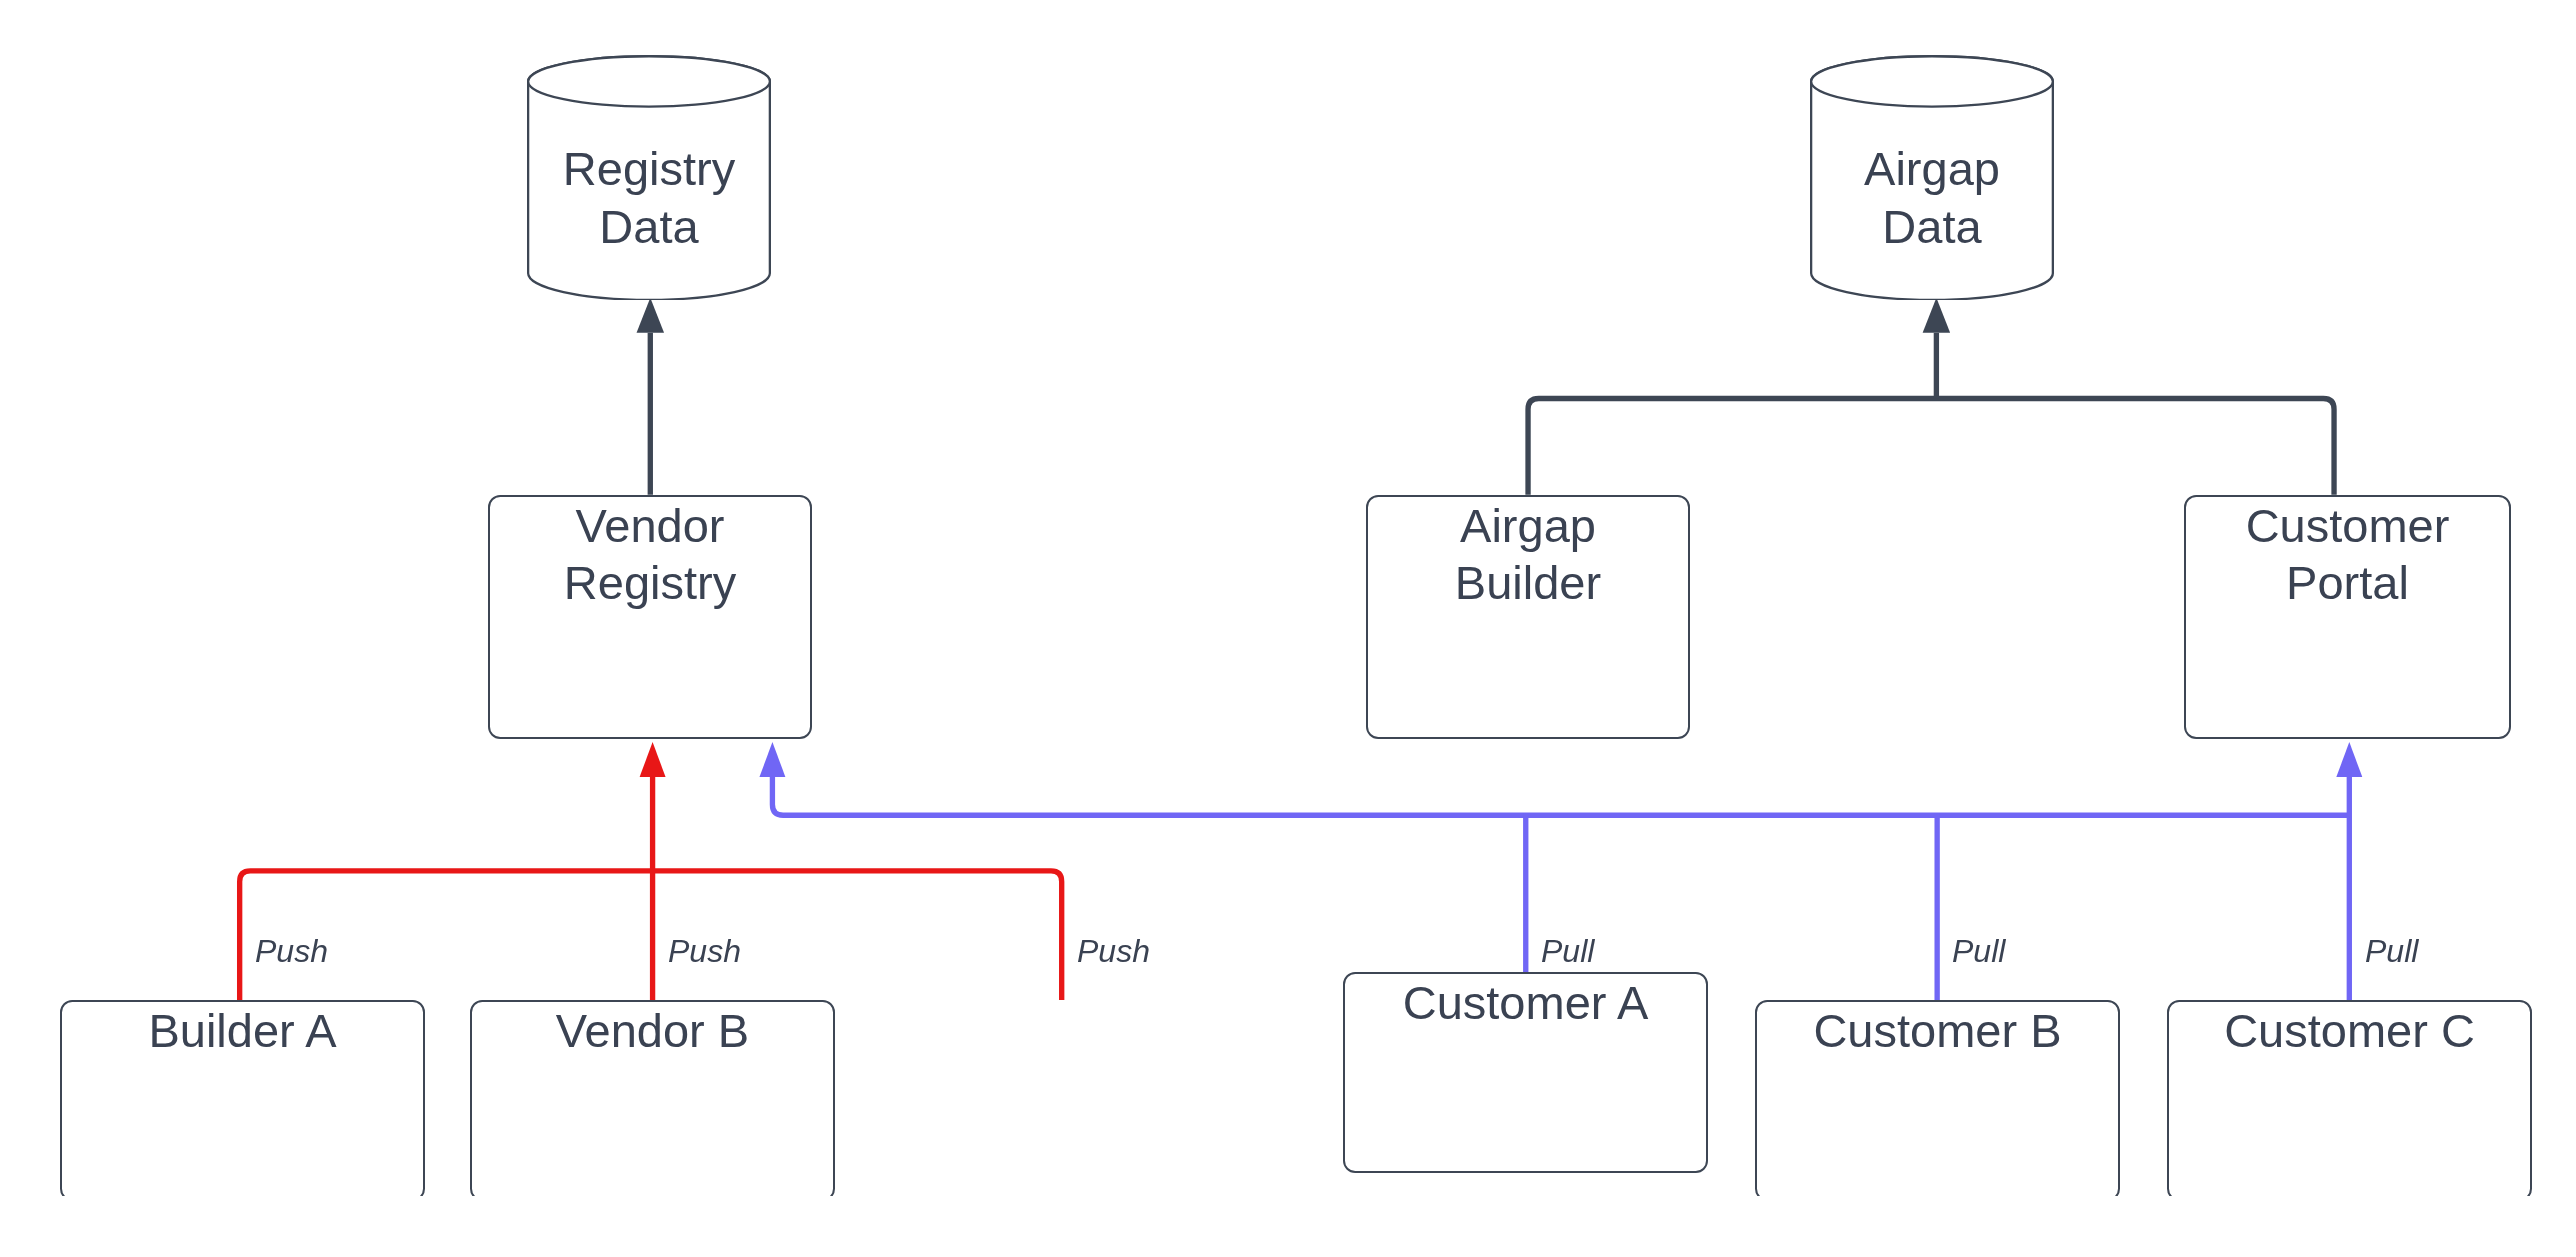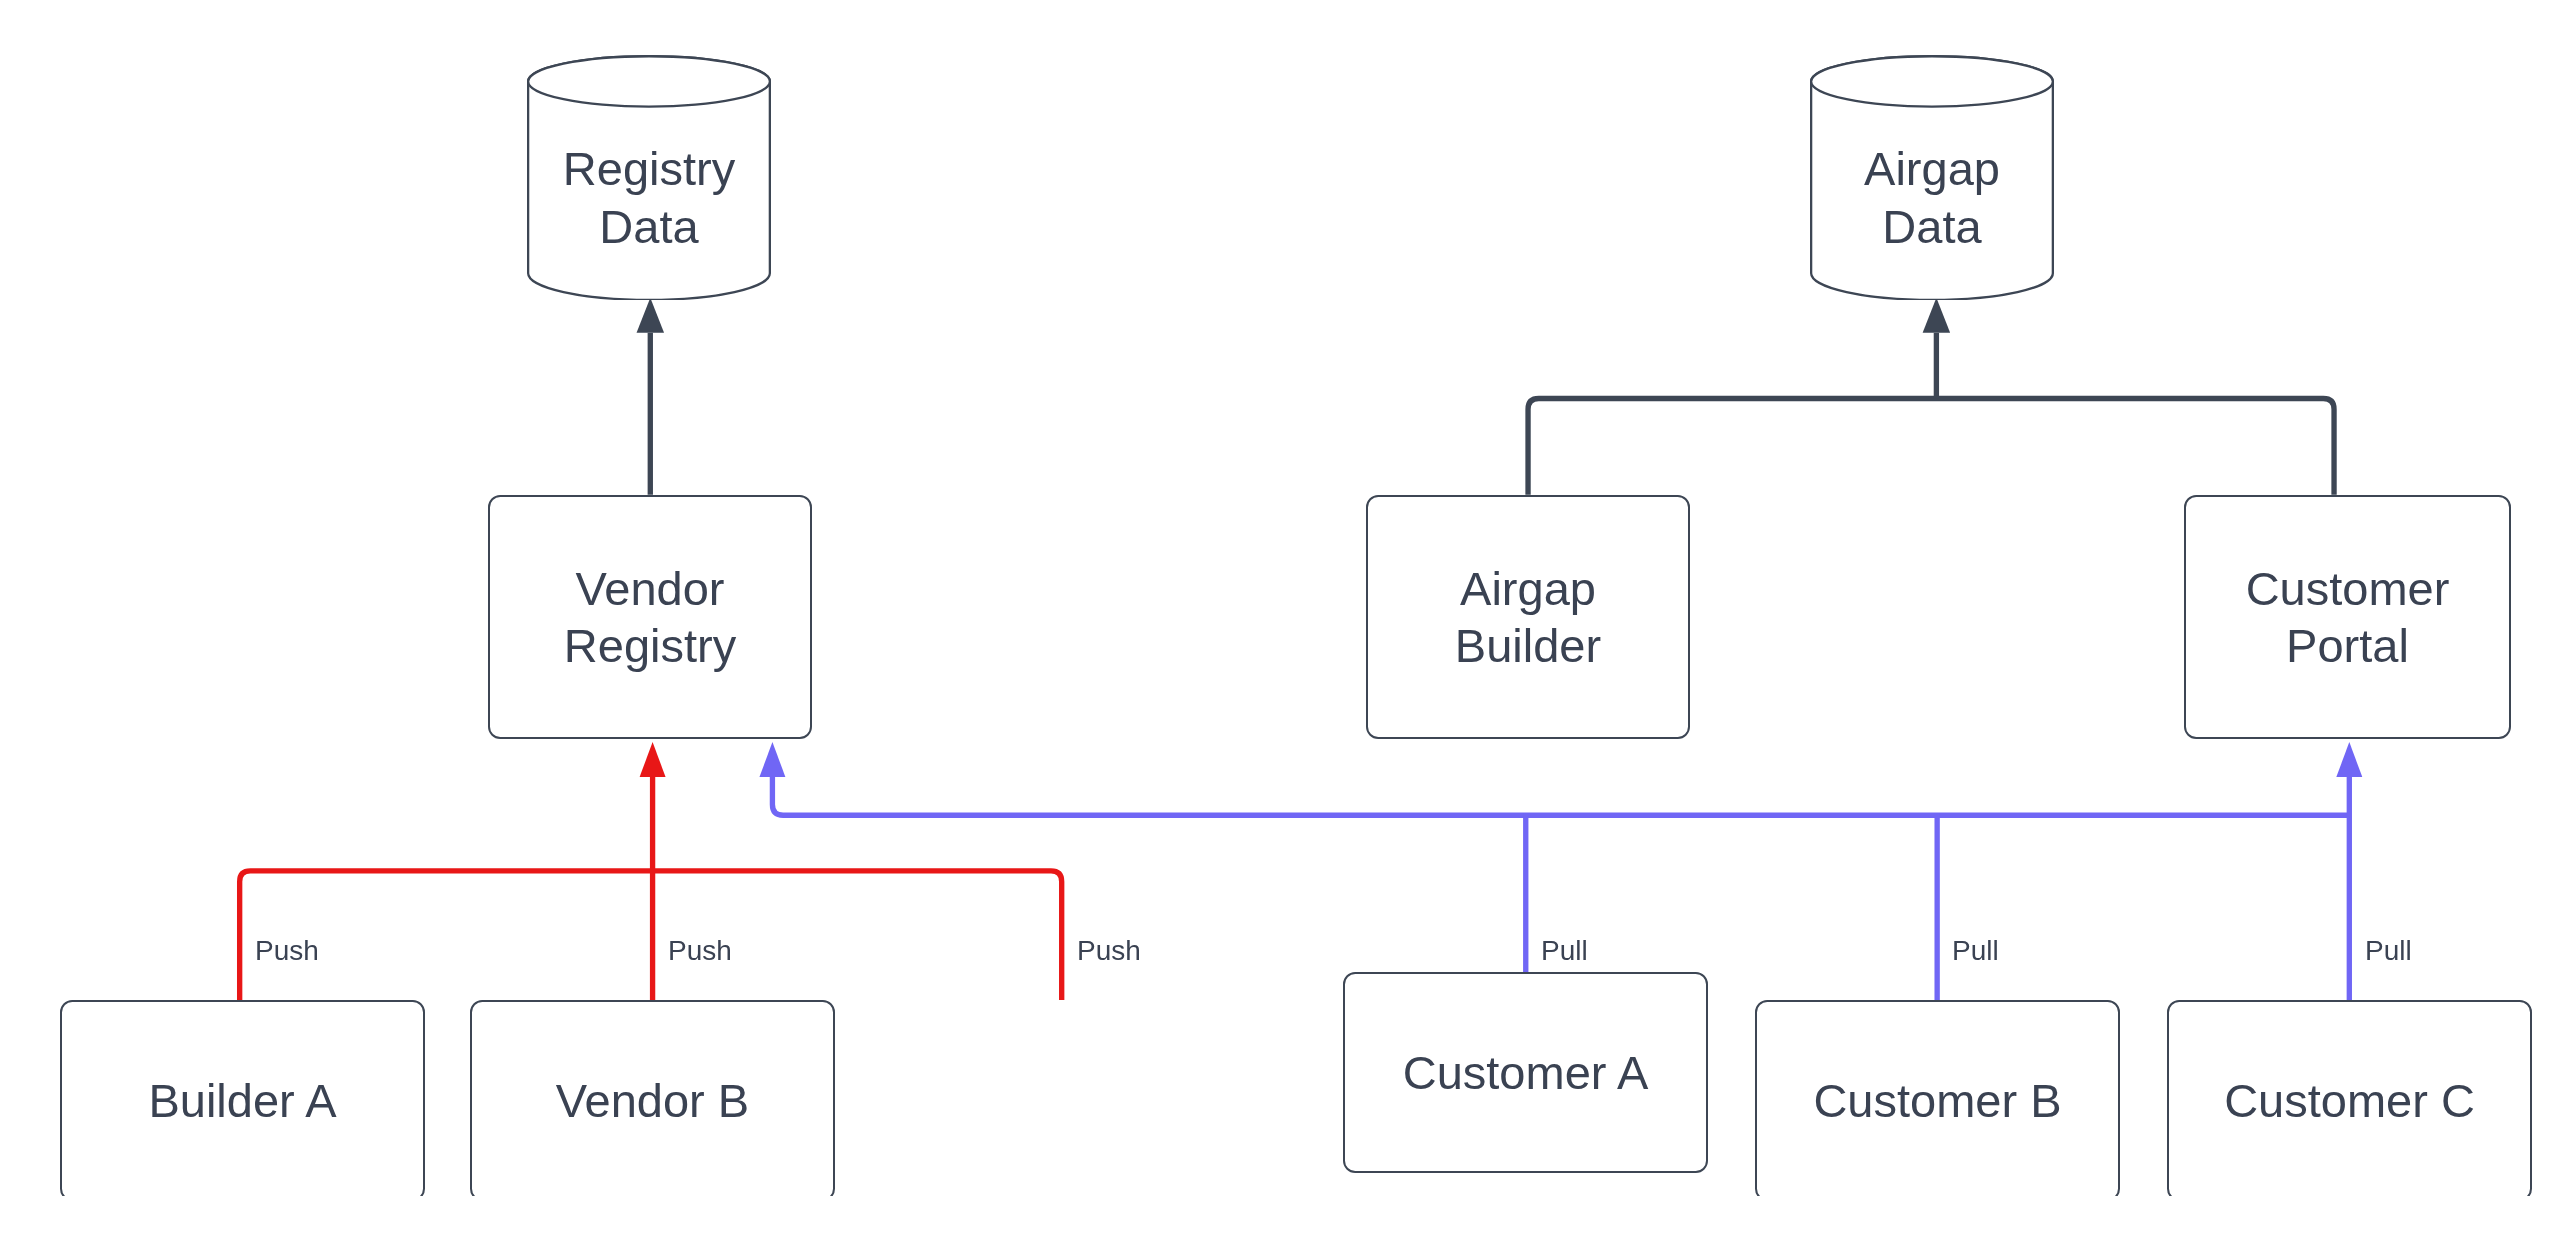--- a/index.html
+++ b/index.html
@@ -23,39 +23,40 @@
   .edges .red{stroke:var(--push);}
   .edges .blue{stroke:var(--pull);}
   .edges polygon.dark{fill:var(--neutral);stroke:none;}
   .edges polygon.red{fill:var(--push);stroke:none;}
   .edges polygon.blue{fill:var(--pull);stroke:none;}
   .node{position:absolute;box-sizing:border-box;}
   .box{
     border:2.3px solid var(--neutral);
     border-radius:12.2px;
     background:#fff;
-    display:flex;align-items:center;justify-content:center;
+    display:flex;align-items:flex-start;justify-content:center;
   }
   .label{
     color:var(--label-text);
     font-size:47px;line-height:1.22;
     text-align:center;white-space:pre-line;
   }
   .cyl-svg{position:absolute;left:0;top:0;width:100%;height:100%;}
   .cyl-svg path,.cyl-svg ellipse{fill:#fff;stroke:var(--neutral);stroke-width:3px;}
   .cyl .label{
     position:absolute;left:0;right:0;top:0;bottom:0;
     display:flex;align-items:center;justify-content:center;
     padding-top:40px;
   }
   .edge-label{
     position:absolute;
     color:var(--label-text);
-    font-size:28px;line-height:46px;
+    font-size:32px;line-height:46px;
     white-space:nowrap;
+    font-style:italic;
   }
 </style>
 </head>
 <body>
 
 <div class="canvas">
 
   <svg class="edges" viewBox="0 0 3375 1648">
 
     <path class="dark" d="M852 648 V436"></path>

